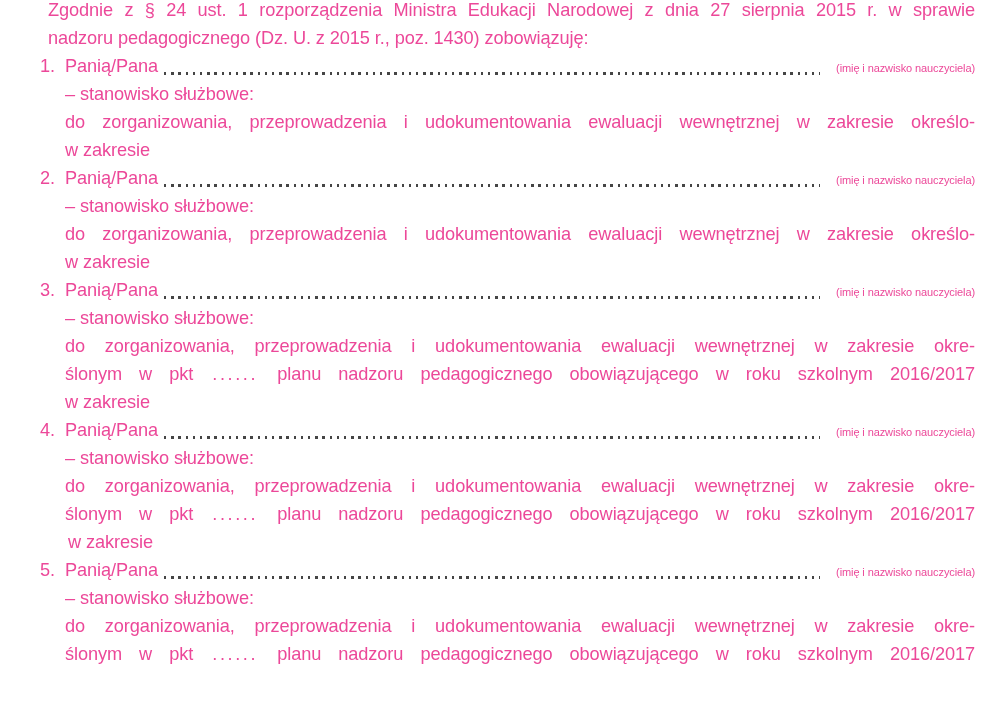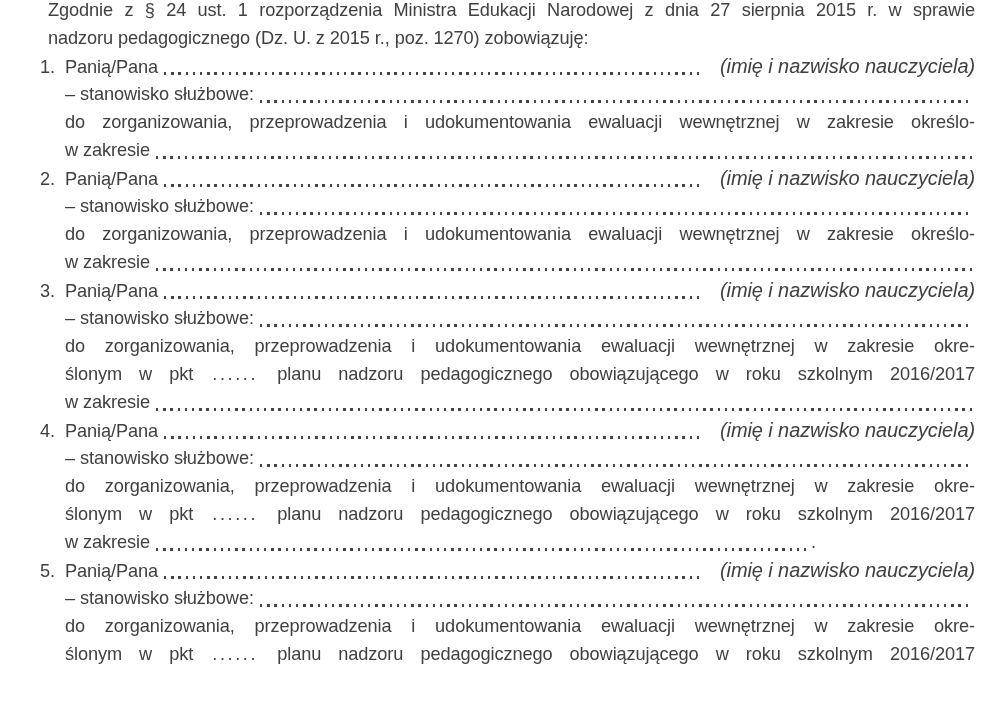--- a/index.html
+++ b/index.html
@@ -6,59 +6,58 @@
   .doc {
     position: relative;
     width: 1000px;
     height: 707px;
     background: #ffffff;
     overflow: hidden;
     font-family: "Liberation Sans", sans-serif;
     font-size: 18.2px;
     letter-spacing: -0.1px;
     line-height: 28px;
-    color: #404040;
+    color: #ec4899;
     box-sizing: border-box;
   }
   .content { margin-top: -4px; }
   .header { margin: 0 25px 0 48px; }
   .item   { margin: 0 25px 0 40px; }
   .line   { height: 28px; overflow: visible; }
   .jline  { text-align: justify; text-align-last: justify; }
   .row    { display: flex; align-items: baseline; }
   .num    { flex: 0 0 25px; }
-  .ind    { margin-left: 25px; }
+  .ind    { margin-left: 25px; flex-direction: column; }
   .lbl    { flex: 0 0 auto; white-space: pre; text-align: center; }
   .dotfill {
     flex: 1 1 auto;
     height: 2.6px;
     align-self: flex-end;
     margin: 0 2px 5px 6px;
     background-image: repeating-linear-gradient(to right, #454545 0 2.4px, transparent 2.4px 7.2px);
   }
   .dotfill.short { flex: 0 0 650px; }
   .dots { letter-spacing: 2.6px; margin: 0 2px; }
   .note {
     flex: 0 0 auto;
-    font-style: italic;
-    font-size: 20px;
+    font-size: 11px;
     margin-left: 14px;
     white-space: pre;
   }
   .endmark { flex: 0 0 auto; margin-left: 3px; }
 </style>
 </head>
 <body>
 
 <div class="doc">
   <div class="content">
 
     <div class="header">
       <div class="line jline">Zgodnie z § 24 ust. 1 rozporządzenia Ministra Edukacji Narodowej z dnia 27 sierpnia 2015 r. w sprawie</div>
-      <div class="line">nadzoru pedagogicznego (Dz. U. z 2015 r., poz. 1270) zobowiązuję:</div>
+      <div class="line">nadzoru pedagogicznego (Dz. U. z 2015 r., poz. 1430) zobowiązuję:</div>
     </div>
 
     <div class="item">
       <div class="line row">
         <span class="num">1.</span>
         <span class="lbl">Panią/Pana</span>
         <span class="dotfill"></span>
         <span class="note">(imię i nazwisko nauczyciela)</span>
       </div>
       <div class="line row ind">

